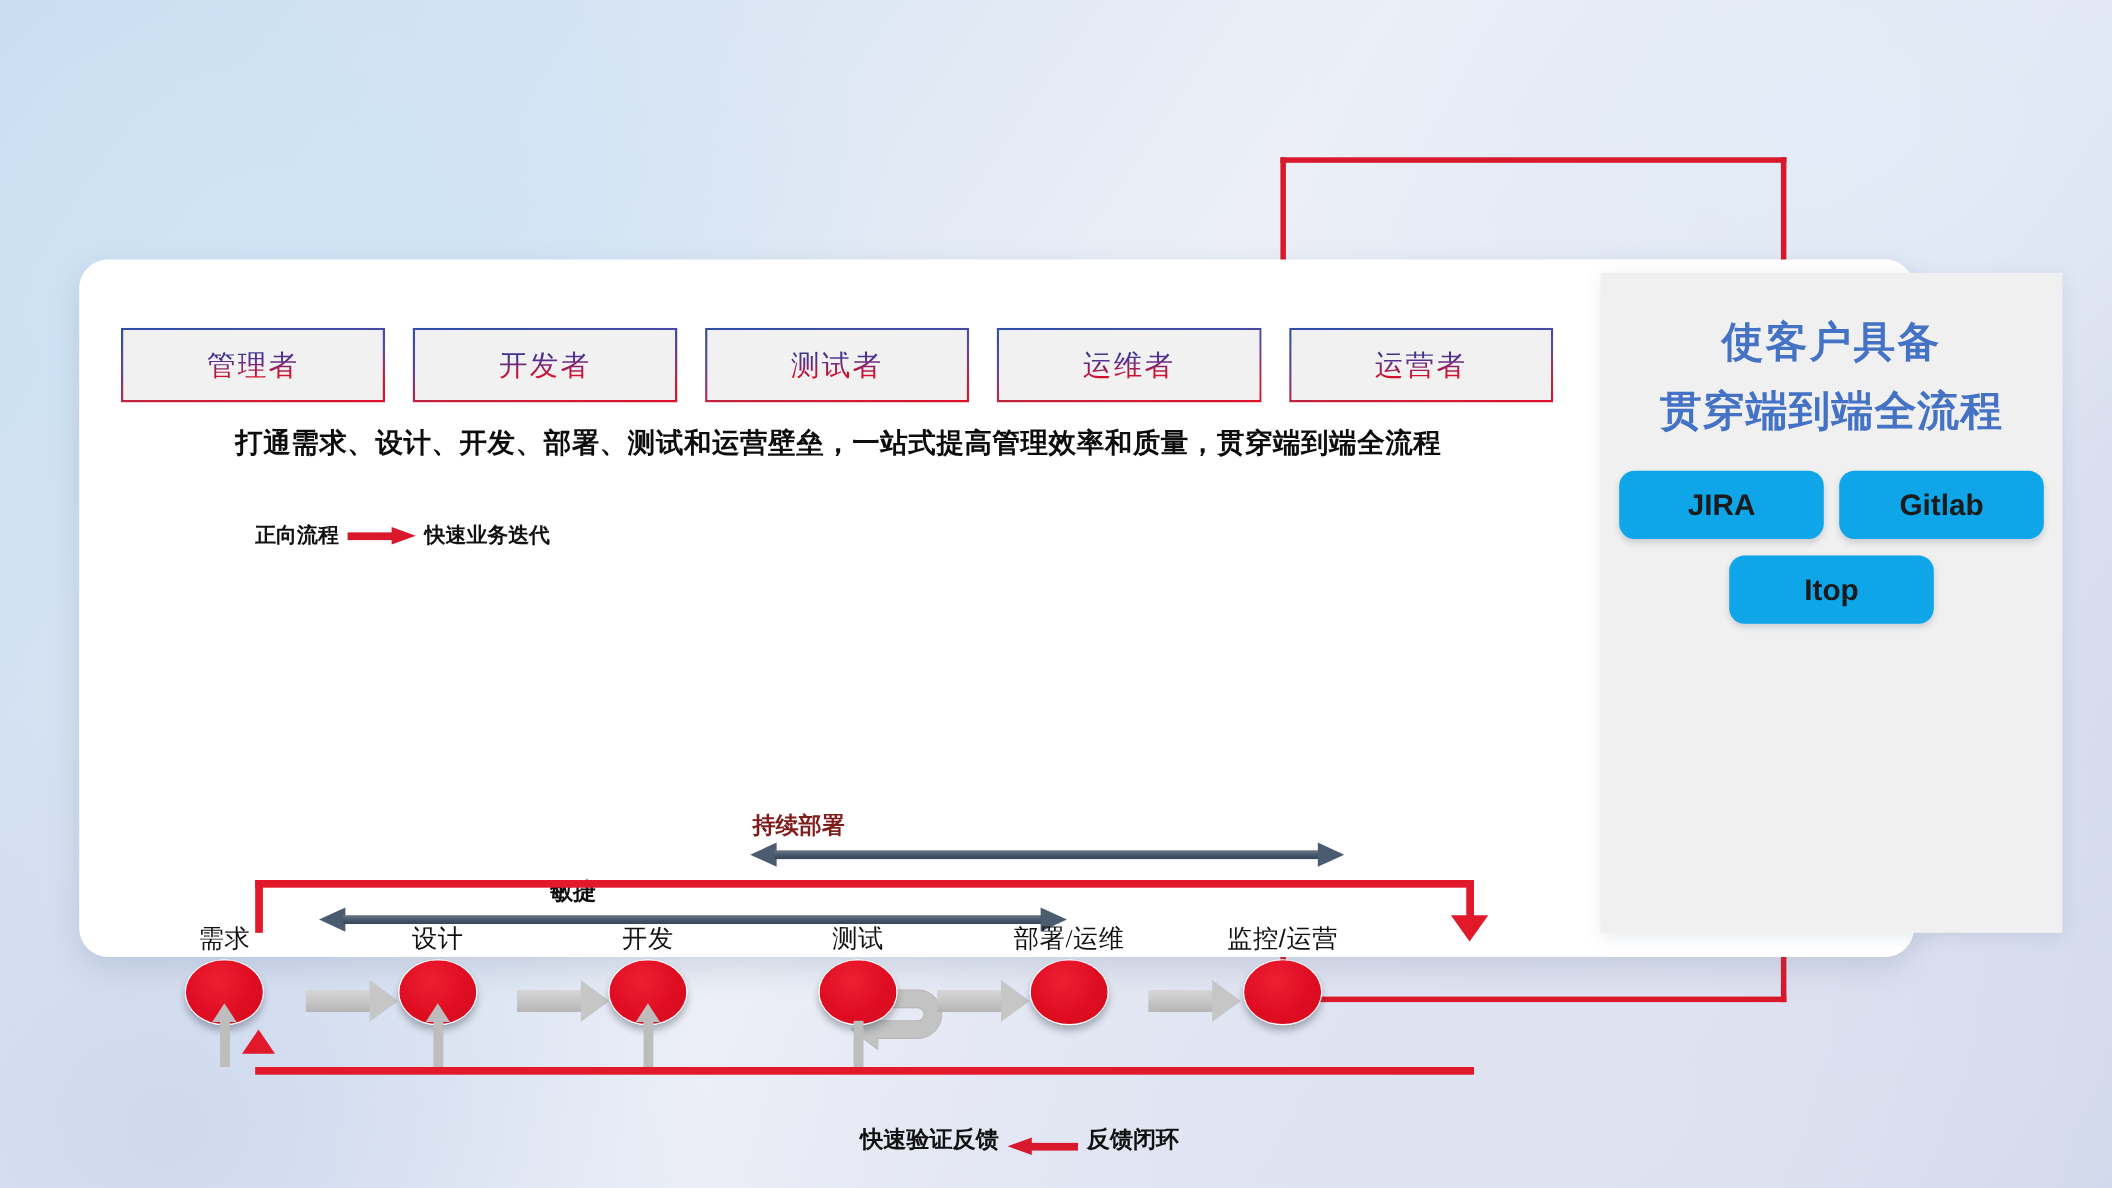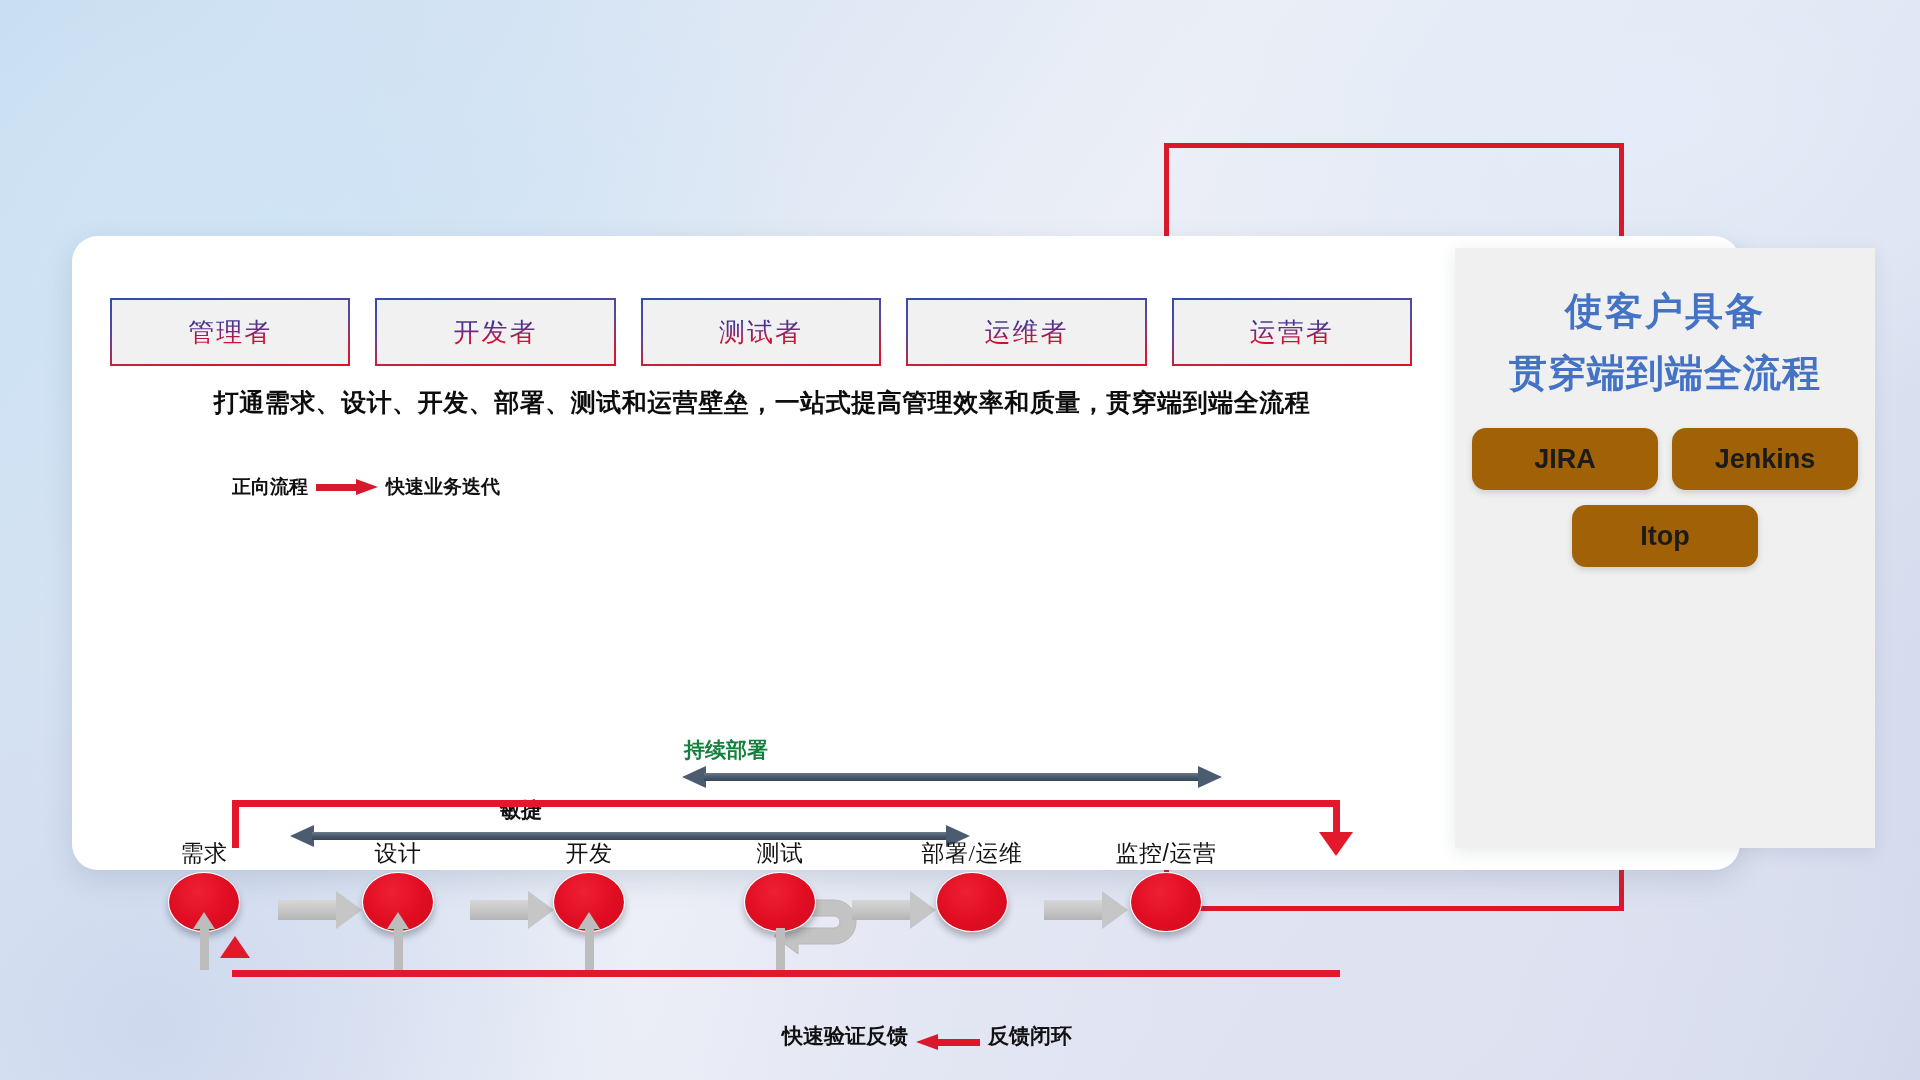--- a/index.html
+++ b/index.html
@@ -59,21 +59,21 @@
 
   
   #legend-fwd{position:absolute;left:160px;top:238px;display:flex;align-items:center;gap:8px;}
   #legend-fwd .lbl{font-size:19px;font-weight:bold;color:#111;}
   .arrow-red-r{position:relative;width:62px;height:16px;}
   .arrow-red-r .shaft{position:absolute;left:0;top:5px;width:44px;height:7px;background:#d9182b;}
   .arrow-red-r .head{position:absolute;left:40px;top:0;width:0;height:0;
     border-top:8px solid transparent;border-bottom:8px solid transparent;border-left:22px solid #d9182b;}
 
   
-  #cd-label{position:absolute;left:612px;top:500px;font-size:21px;font-weight:bold;color:#15803d;}
+  #cd-label{position:absolute;left:612px;top:500px;font-size:21px;font-weight:bold;color:#7f1d1d;}
   #cd-arrow{position:absolute;left:610px;top:530px;width:540px;height:22px;}
   
   #agile-label{position:absolute;left:428px;top:560px;font-size:21px;font-weight:bold;color:#111;}
   #agile-arrow{position:absolute;left:218px;top:589px;width:680px;height:22px;}
   .dbl-shaft{position:absolute;left:22px;right:22px;top:7px;height:8px;
     background:linear-gradient(180deg,#6b7888 0%,#46566b 55%,#374656 100%);}
   .dbl-h-l{position:absolute;left:0;top:0;width:0;height:0;
     border-top:11px solid transparent;border-bottom:11px solid transparent;border-right:24px solid #4c5c70;}
   .dbl-h-r{position:absolute;right:0;top:0;width:0;height:0;
     border-top:11px solid transparent;border-bottom:11px solid transparent;border-left:24px solid #4c5c70;}
@@ -128,21 +128,21 @@
     background:#f0f0f0;box-shadow:0 4px 16px rgba(70,90,120,.13);
   }
   .p-title{
     color:#4472c4;font-weight:bold;text-align:center;white-space:nowrap;
   }
   #p-title1{position:absolute;left:0;right:0;top:38px;font-size:38px;letter-spacing:2px;}
   #p-title2{position:absolute;left:0;right:0;top:100px;font-size:38px;letter-spacing:1px;}
   #chips{position:absolute;left:10px;top:180px;width:400px;
     display:flex;flex-wrap:wrap;gap:15px 14px;justify-content:center;}
   .chip{
-    background:#a16207;border-radius:14px;height:62px;
+    background:#0ea5e9;border-radius:14px;height:62px;
     display:flex;align-items:center;justify-content:center;
     font-size:27px;font-weight:bold;color:#1b1b1b;
     box-shadow:0 3px 6px rgba(60,70,90,.2);
   }
   .chip.half{width:186px;}
   .chip.full{width:386px;}
 </style>
 </head>
 <body>
 
@@ -278,18 +278,18 @@
       <div class="lbl">反馈闭环</div>
     </div>
 
   </div>
 
   <div id="panel">
     <div class="p-title" id="p-title1">使客户具备</div>
     <div class="p-title" id="p-title2">贯穿端到端全流程</div>
     <div id="chips">
       <div class="chip half">JIRA</div>
-      <div class="chip half">Jenkins</div>
+      <div class="chip half">Gitlab</div>
       <div class="chip half">Itop</div>
     </div>
   </div>
 
 </div>
 
 </body></html>

